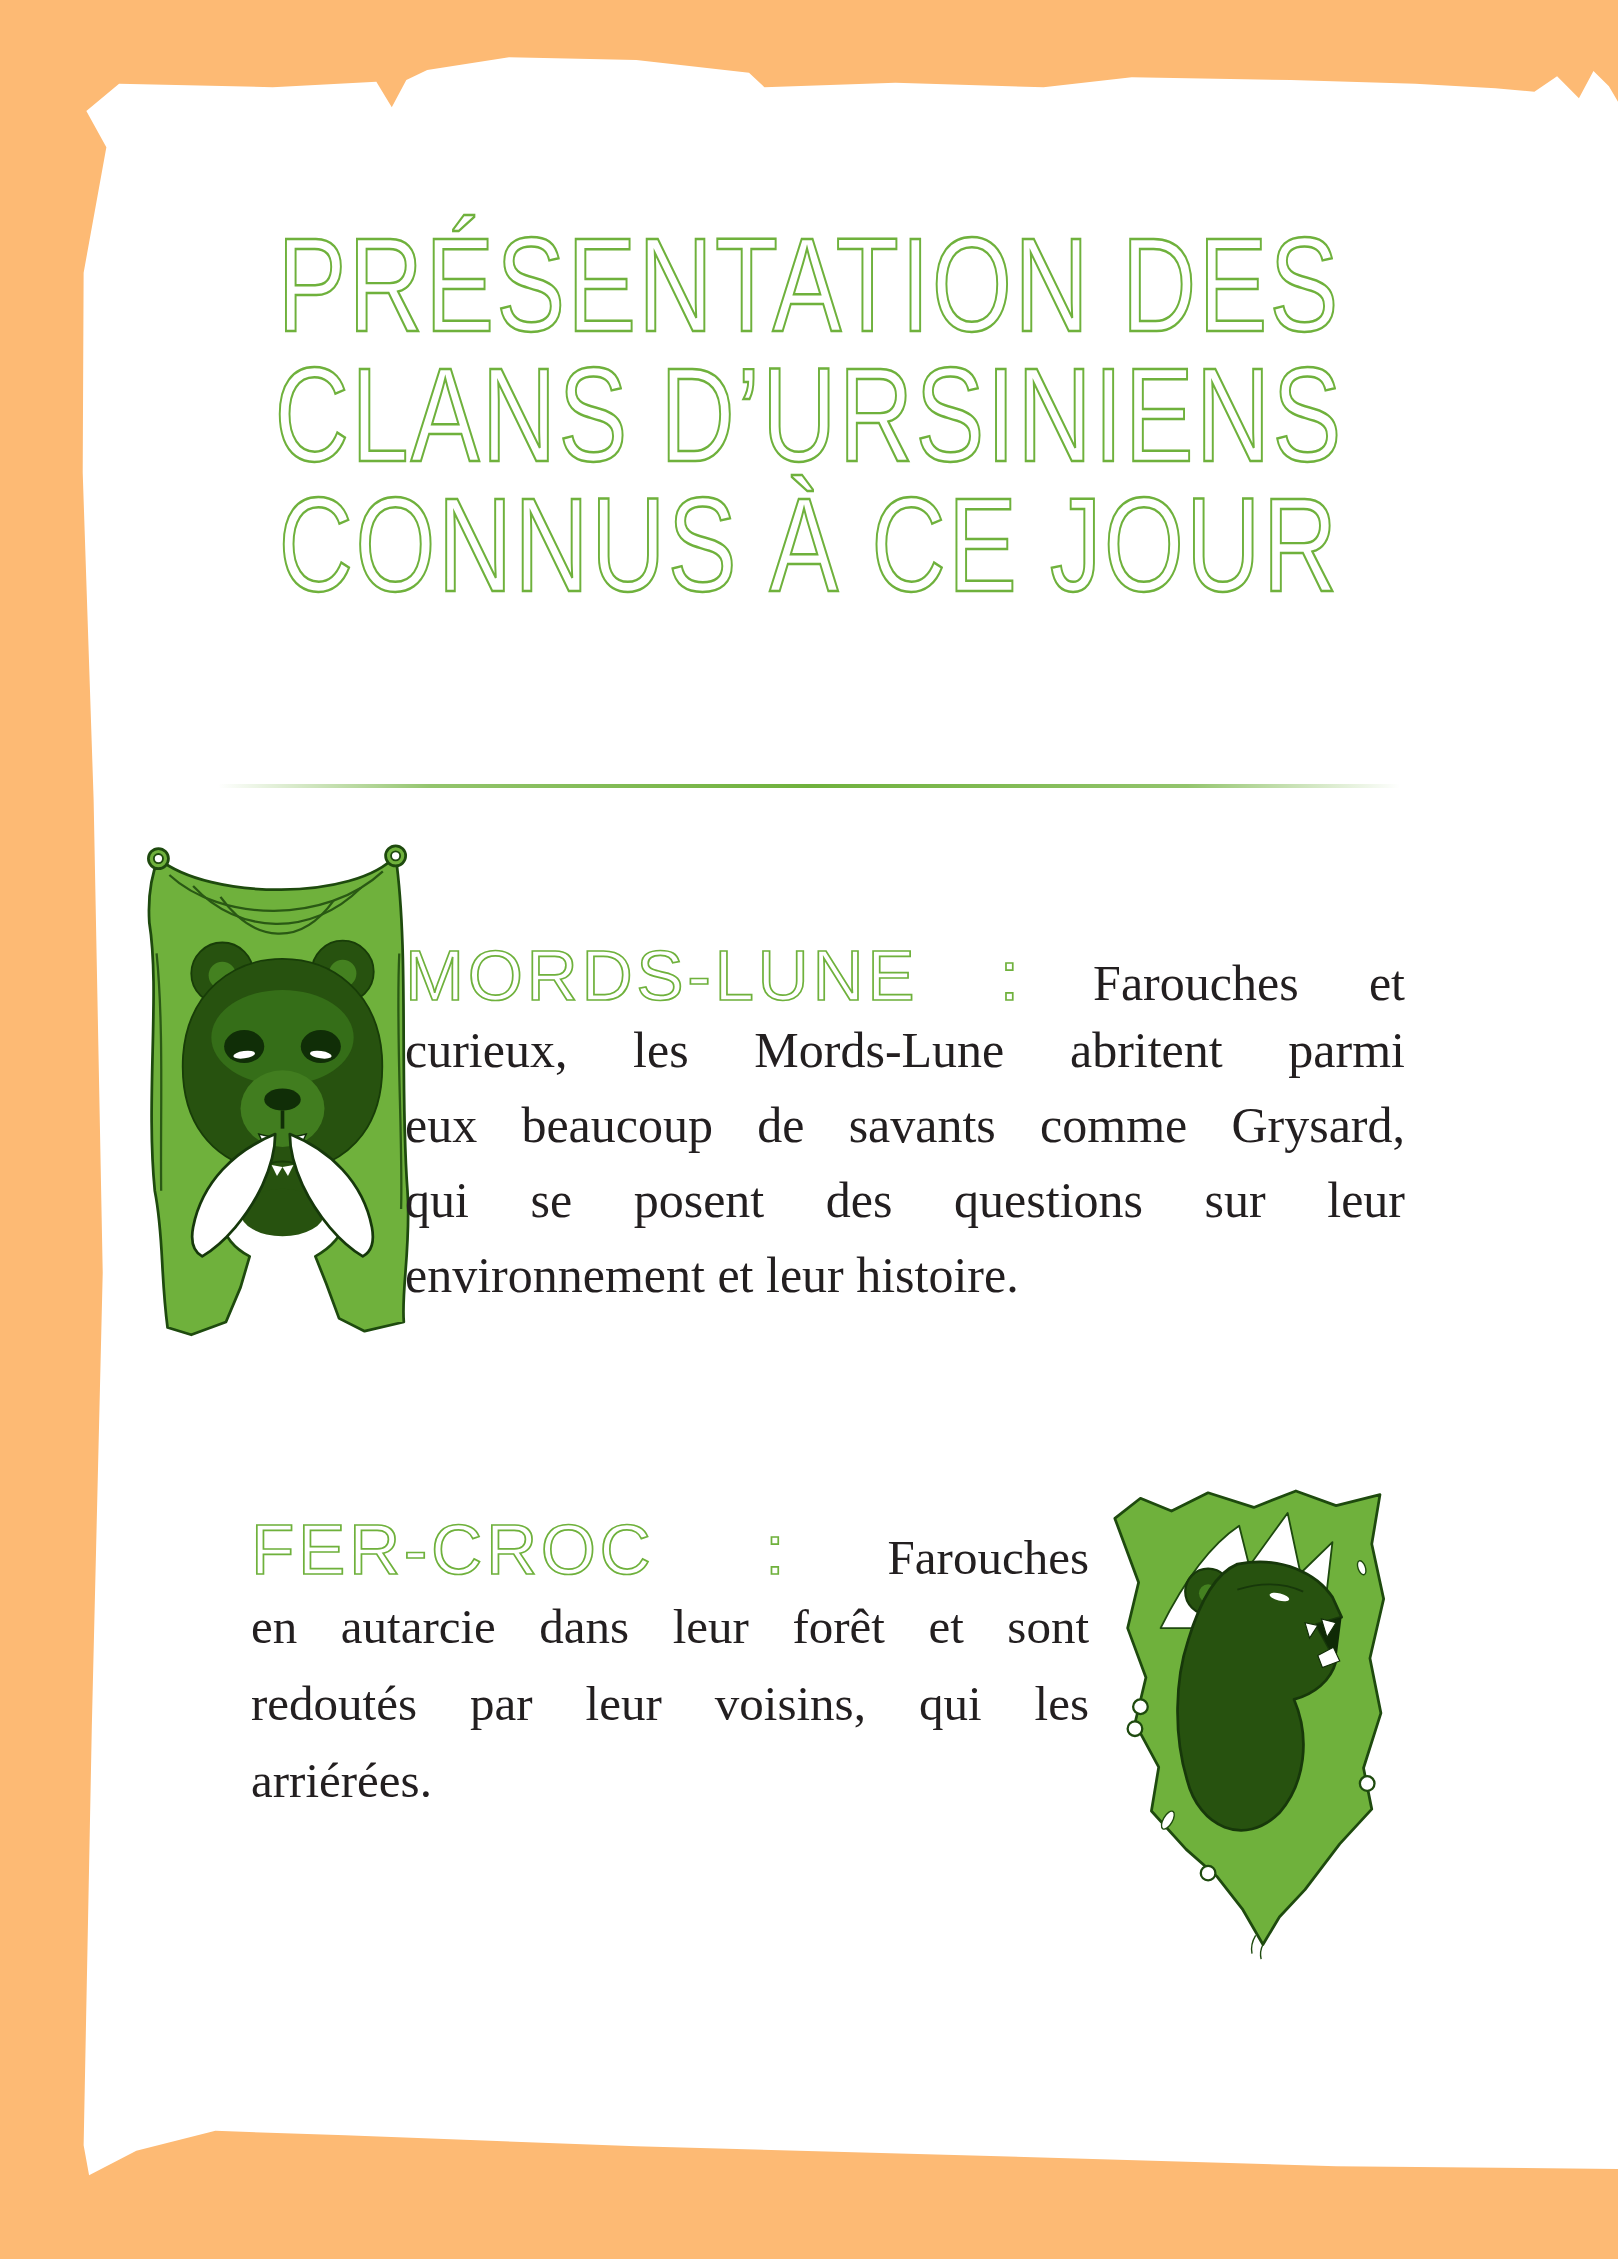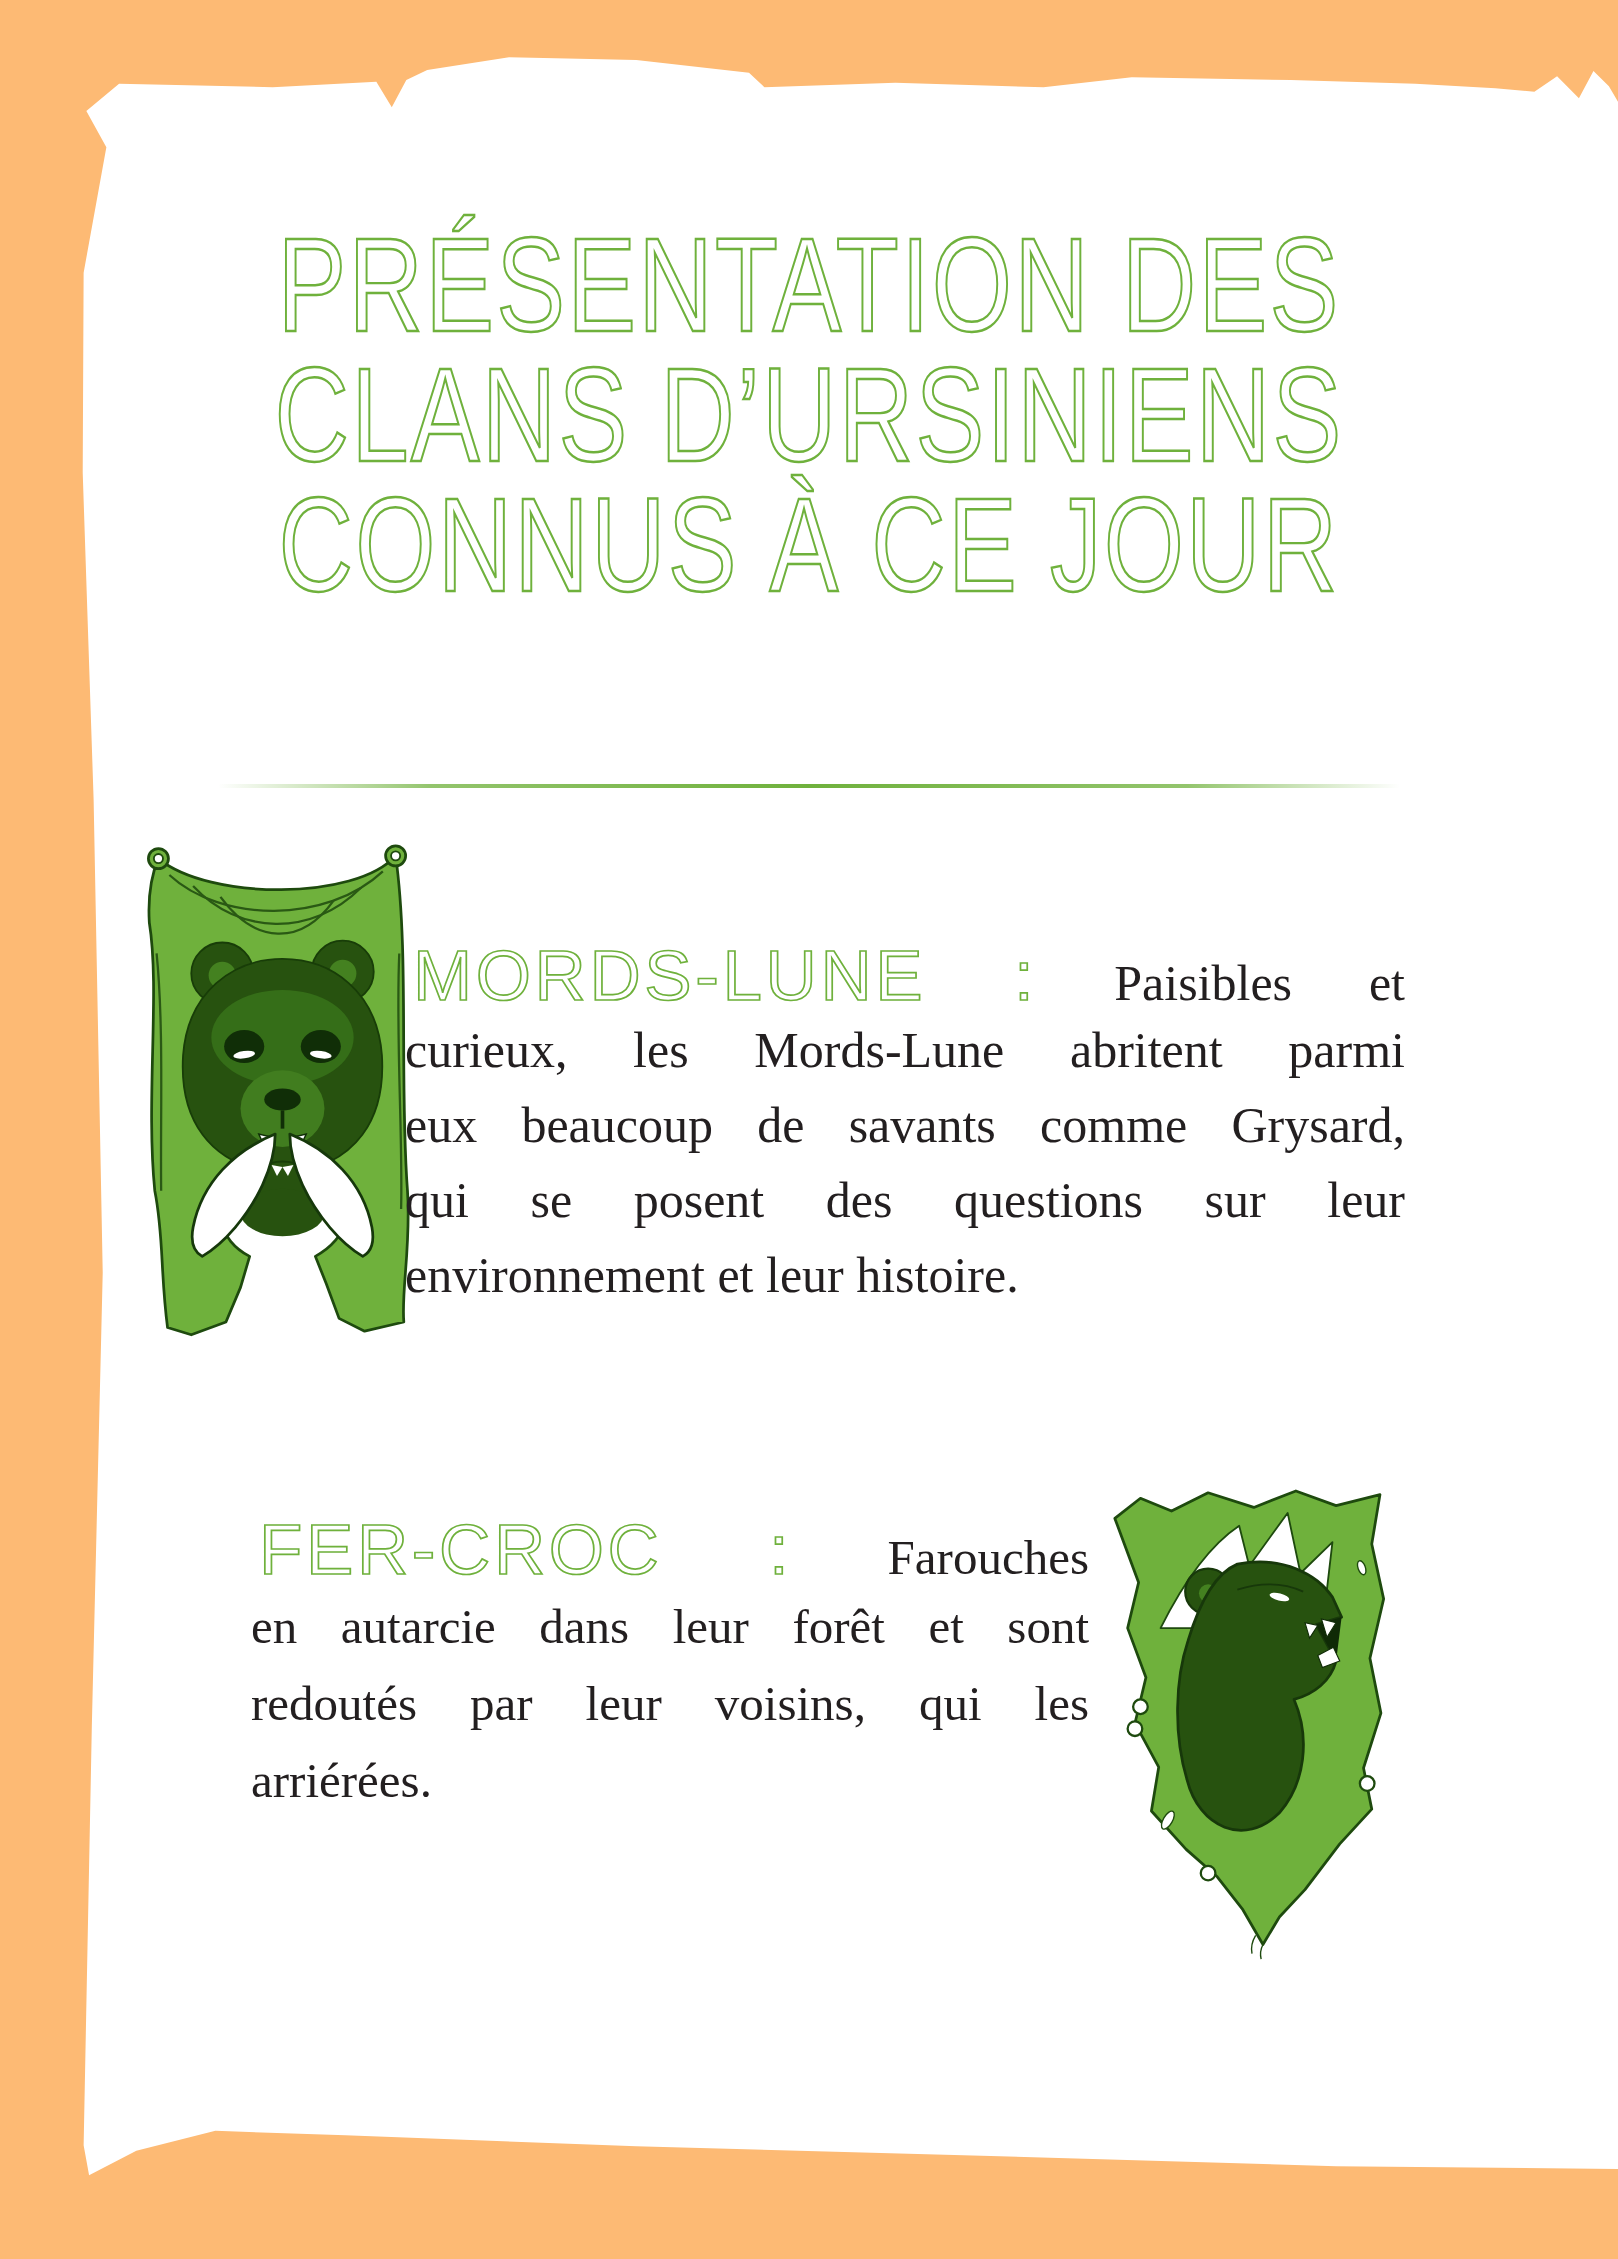--- a/index.html
+++ b/index.html
@@ -51,21 +51,20 @@
   .sec-1 .line{height:75px;line-height:75px;}
   .sec-2{left:251px;top:1511px;width:838px;font-size:49px;}
   .sec-2 .line{height:77px;line-height:77px;}
   .clan-heading{
     font-family:"Liberation Sans", sans-serif;
     font-size:71px;
     letter-spacing:3.6px;
     color:transparent;
     -webkit-text-stroke:1.7px #6fb13c;
     font-weight:normal;
-    margin-left:8px;
   }
   
   .illus{position:absolute;}
   .illus-1{left:136px;top:844px;width:293px;height:520px;}
   .illus-2{left:1100px;top:1480px;width:293px;height:480px;}
 </style>
 </head>
 <body>
 
 <div class="page">
@@ -146,21 +145,21 @@
       <path d="M152,318 C 108,336 72,370 62,420 C 59,436 63,447 72,452
                C 96,438 122,408 138,374 C 148,352 152,336 152,318 Z" fill="#ffffff" stroke="#16380b" stroke-width="3" stroke-linejoin="round"></path>
       <path d="M168,318 C 212,336 248,370 258,420 C 261,436 257,447 248,452
                C 224,438 198,408 182,374 C 172,352 168,336 168,318 Z" fill="#ffffff" stroke="#16380b" stroke-width="3" stroke-linejoin="round"></path>
     </g>
   </svg>
 
   <div class="sec sec-1">
     <div class="line">
       <span class="clan-heading">MORDS-LUNE&nbsp;:</span>
-      <span>Paisibles et</span>
+      <span>Farouches et</span>
     </div>
     <div class="line">curieux, les Mords-Lune abritent parmi</div>
     <div class="line">eux beaucoup de savants comme Grysard,</div>
     <div class="line">qui se posent des questions sur leur</div>
     <div class="line last">environnement et leur histoire.</div>
   </div>
 
   <svg class="illus illus-2" viewBox="0 0 320 525">
 
     <path d="M16,42 L44,20 L78,34 L118,14 L168,30 L214,12 L258,28 L306,16

